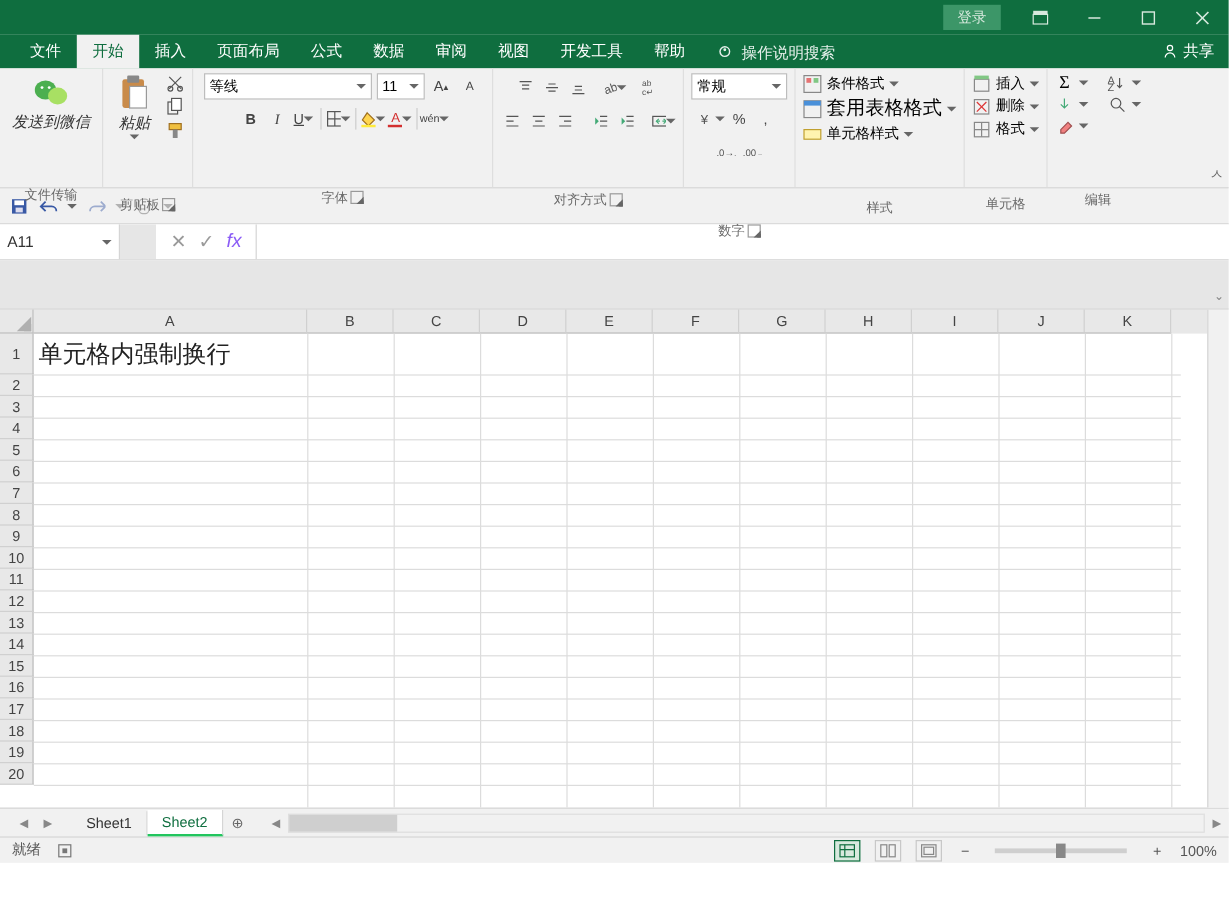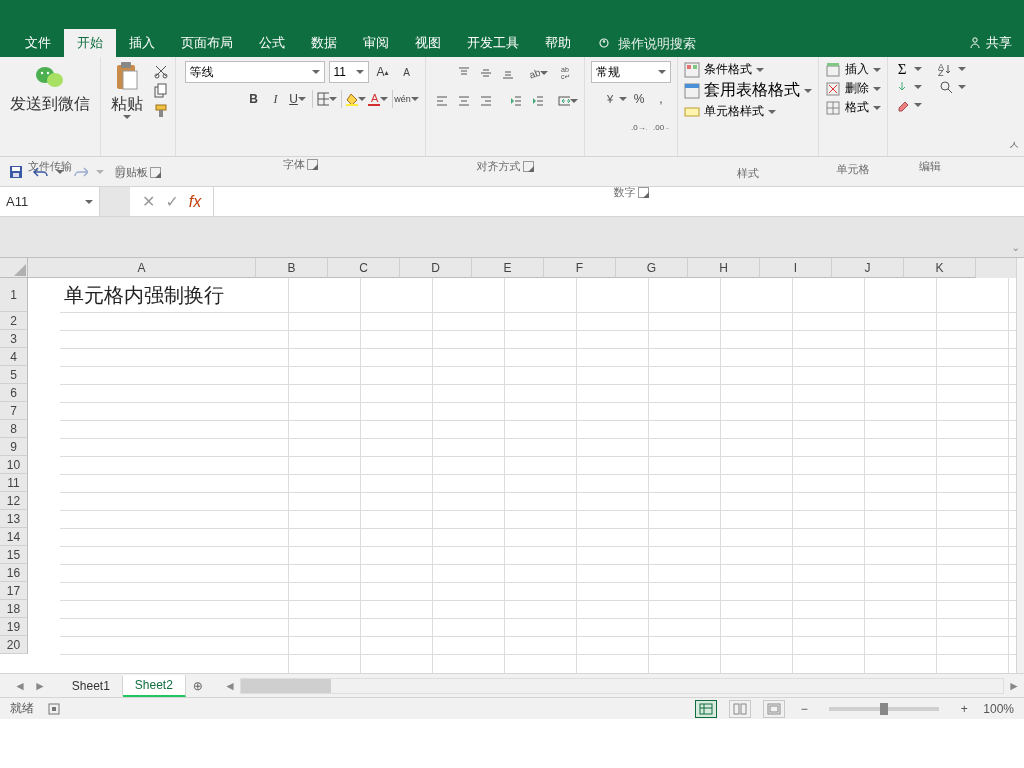--- a/index.html
+++ b/index.html
@@ -18,26 +18,26 @@
 .menu-tabs { height: 28px; background: #0f6e3f; display: flex; align-items: flex-end; padding-left: 12px; color: #fff; font-size: 13px; position: relative; }
 .menu-tab { padding: 5px 13px; cursor: pointer; }
 .menu-tab.active { background: #f1f1f1; color: #0f6e3f; }
 .tell-me { display: flex; align-items: center; padding: 4px 10px; margin-left: 4px; opacity: 0.9; }
 .tell-me svg { margin-right: 6px; }
 .share { position: absolute; right: 12px; top: 5px; display: flex; align-items: center; gap: 4px; }
 
 
 .ribbon { height: 100px; background: #f1f1f1; border-bottom: 1px solid #d5d5d5; display: flex; position: relative; }
 .ribbon-group { display: flex; flex-direction: column; align-items: center; padding: 4px 6px 0 6px; border-right: 1px solid #dedede; }
-.ribbon-group-body { flex: 1; display: flex; align-items: flex-end; gap: 6px; }
+.ribbon-group-body { flex: 1; display: flex; align-items: center; gap: 6px; }
 .ribbon-group-label { font-size: 11px; color: #6a6a6a; padding-bottom: 2px; display: flex; align-items: center; gap: 2px; margin-top: 46px; }
 .dlg-launcher { width: 11px; height: 11px; border: 1px solid #999; position: relative; }
 .dlg-launcher::after { content: ""; position: absolute; right: -1px; bottom: -1px; border: 3px solid transparent; border-right-color: #666; border-bottom-color: #666; }
 
-.vbtn { display: flex; flex-direction: column; align-items: center; padding: 0 4px; font-size: 16px; color: #333; gap: 2px; }
+.vbtn { display: flex; flex-direction: column; align-items: center; padding: 0 4px; font-size: 13px; color: #333; gap: 2px; font-style: italic; }
 .vbtn .icon { width: 32px; height: 32px; display: flex; align-items: center; justify-content: center; }
 .vbtn .lbl { line-height: 1.1; text-align: center; }
 .dd { width: 8px; height: 4px; }
 .dd::after { content: ""; display: block; border: 4px solid transparent; border-top-color: #666; }
 
 .col { display: flex; flex-direction: column; gap: 4px; }
 .row { display: flex; align-items: center; gap: 4px; }
 .ico-s { width: 16px; height: 16px; display: flex; align-items: center; justify-content: center; }
 
 .combo { height: 22px; background: #fff; border: 1px solid #bdbdbd; display: flex; align-items: center; font-size: 12px; padding: 0 4px; }
@@ -71,21 +71,21 @@
 
 
 .sheet-wrap { display: flex; height: 416px; border-top: 1px solid #c0c0c0; }
 .corner { width: 28px; height: 20px; background: #e8e8e8; border-right: 1px solid #bdbdbd; border-bottom: 1px solid #bdbdbd; position: relative; }
 .corner::after { content: ""; position: absolute; right: 1px; bottom: 1px; border: 6px solid transparent; border-bottom-color: #b0b0b0; border-right-color: #b0b0b0; }
 .col-headers { display: flex; height: 20px; background: #e8e8e8; }
 .col-h { border-right: 1px solid #d0d0d0; border-bottom: 1px solid #bdbdbd; display: flex; align-items: center; justify-content: center; font-size: 12px; color: #444; }
 .row-headers { width: 28px; background: #e8e8e8; }
 .row-h { border-right: 1px solid #bdbdbd; border-bottom: 1px solid #d0d0d0; display: flex; align-items: center; justify-content: center; font-size: 12px; color: #444; }
 .grid-left { display: flex; flex-direction: column; }
-.grid-main { flex: 1; position: relative; overflow: hidden; margin-left: 32px; }
+.grid-main { flex: 1; position: relative; overflow: hidden; }
 .grid-lines-v, .grid-lines-h { position: absolute; background: #dcdcdc; }
 .cells { position: relative; width: 956px; height: 396px; }
 .cellA1 { position: absolute; left: 0; top: 0; width: 228px; height: 34px; display: flex; align-items: center; padding: 0 4px; font-size: 20px; color: #222; font-family: "Microsoft YaHei", sans-serif; }
 .vscroll { width: 18px; background: #f1f1f1; border-left: 1px solid #d5d5d5; }
 
 
 .tabs-row { height: 24px; background: #f1f1f1; border-top: 1px solid #d5d5d5; display: flex; align-items: center; font-size: 12px; }
 .tab-nav { padding: 0 14px; color: #888; display: flex; gap: 8px; }
 .sheet-tab { padding: 3px 12px; border-right: 1px solid #d5d5d5; color: #333; }
 .sheet-tab.active { background: #fff; border-bottom: 2px solid #22c55e; color: #0f6e3f; }
@@ -102,20 +102,45 @@
 .zoom-slider { width: 110px; height: 4px; background: #cfcfcf; position: relative; margin: 0 6px; }
 .zoom-slider .tick { position: absolute; left: 50%; top: -3px; width: 1px; height: 10px; background: #999; }
 .zoom-slider .knob { position: absolute; left: 50%; top: -4px; width: 8px; height: 12px; background: #888; transform: translateX(-50%); }
 .zoom-pm { width: 14px; text-align: center; }
 </style>
 </head>
 <body>
 
 <div class="title-bar">
   <div class="spacer"></div>
+  <div class="title-right">
+    <div class="login-box">登录</div>
+    <div class="title-btn">
+      <svg width="14" height="14" viewBox="0 0 14 14">
+          <rect x="1" y="4" width="12" height="8" fill="none" stroke="#d8e9de"></rect>
+          <rect x="1" y="1" width="12" height="3" fill="#d8e9de"></rect>
+        </svg>
+    </div>
+    <div class="title-btn">
+      <svg width="12" height="12">
+          <line x1="1" y1="6" x2="11" y2="6" stroke="#d8e9de" stroke-width="1.4"></line>
+        </svg>
+    </div>
+    <div class="title-btn">
+      <svg width="12" height="12">
+          <rect x="1" y="1" width="10" height="10" fill="none" stroke="#d8e9de" stroke-width="1.2"></rect>
+        </svg>
+    </div>
+    <div class="title-btn">
+      <svg width="12" height="12">
+          <line x1="1" y1="1" x2="11" y2="11" stroke="#d8e9de" stroke-width="1.4"></line>
+          <line x1="11" y1="1" x2="1" y2="11" stroke="#d8e9de" stroke-width="1.4"></line>
+        </svg>
+    </div>
+  </div>
 </div>
 
 <div class="menu-tabs">
   <div class="menu-tab">文件</div>
   <div class="menu-tab active">开始</div>
   <div class="menu-tab">插入</div>
   <div class="menu-tab">页面布局</div>
   <div class="menu-tab">公式</div>
   <div class="menu-tab">数据</div>
   <div class="menu-tab">审阅</div>
@@ -549,21 +574,21 @@
 
 <div class="namebar">
   <div class="name-box">
       <span>A11</span>
       <div class="dd"></div>
     </div>
   <div style="width:30px;background:#e6e6e6"></div>
   <div class="fx-btns">
     <span>✕</span>
     <span>✓</span>
-    <span style="font-style:italic;color:#c2410c">fx</span>
+    <span style="font-style:italic;color:#8b5cf6">fx</span>
   </div>
   <div class="fx-cell"></div>
 </div>
 <div class="gap">
     <span class="formula-extend">⌄</span>
   </div>
 
 <div class="sheet-wrap">
   <div class="grid-left">
     <div class="corner"></div>

